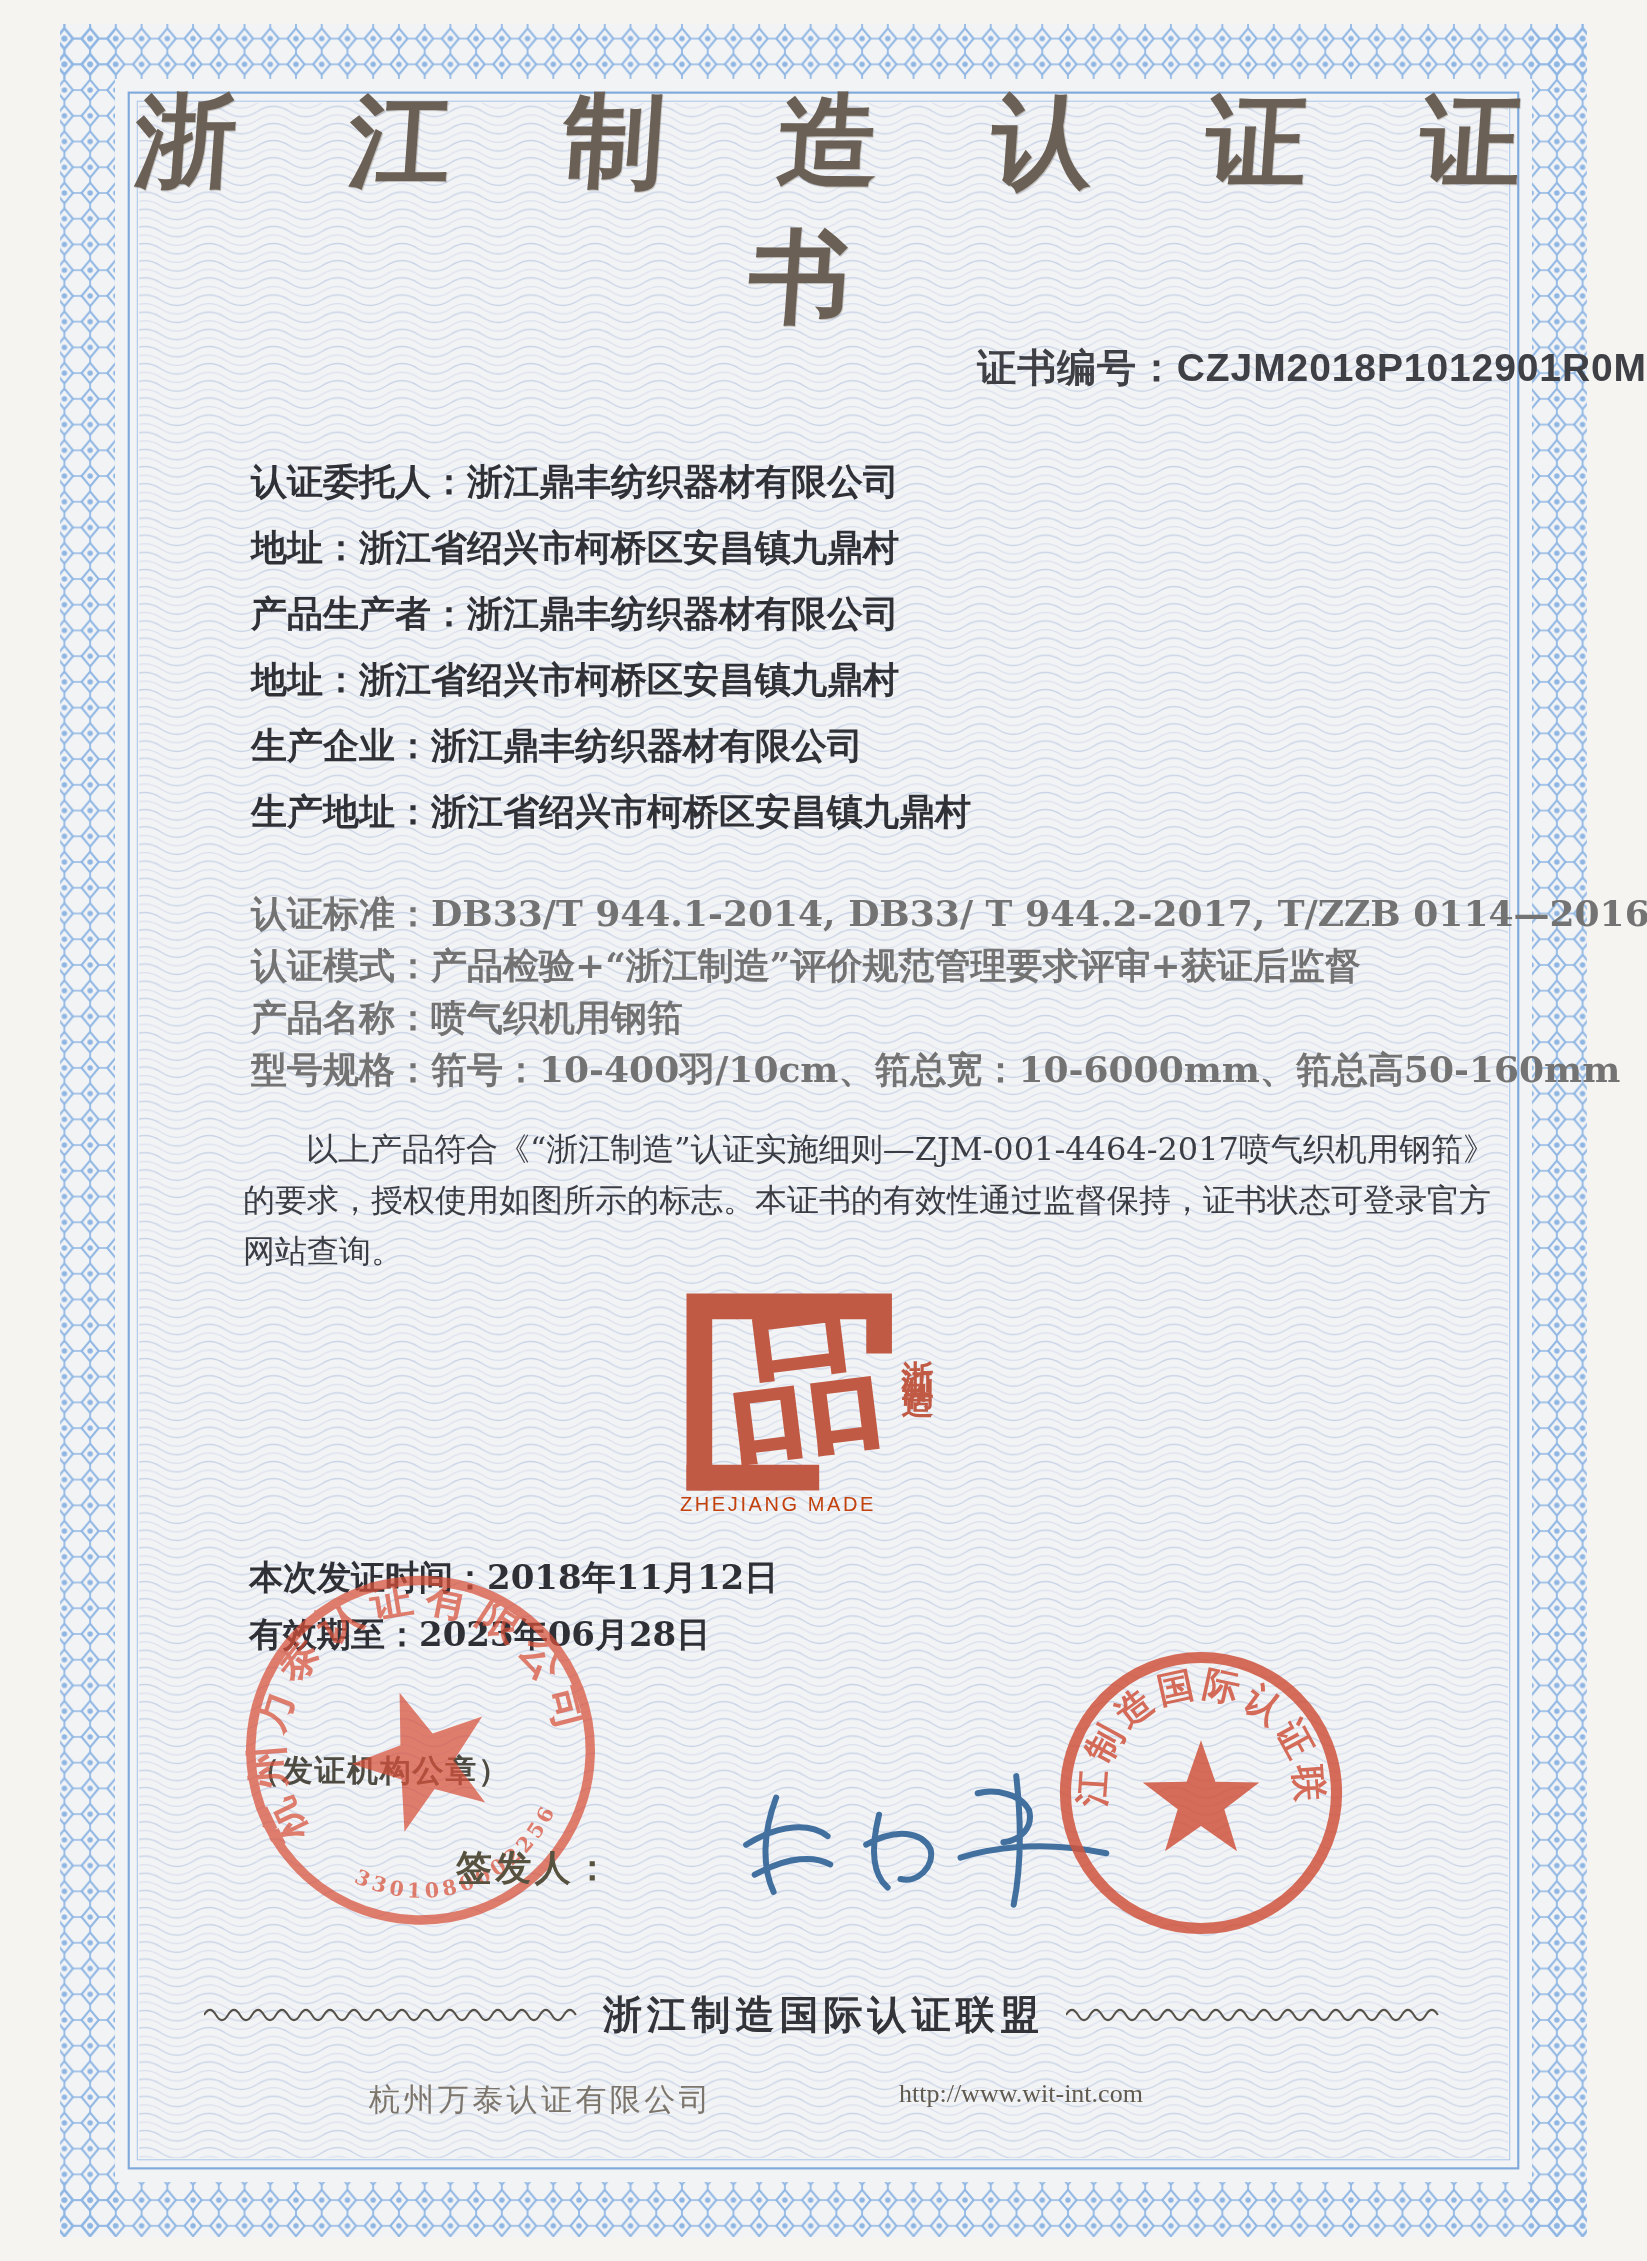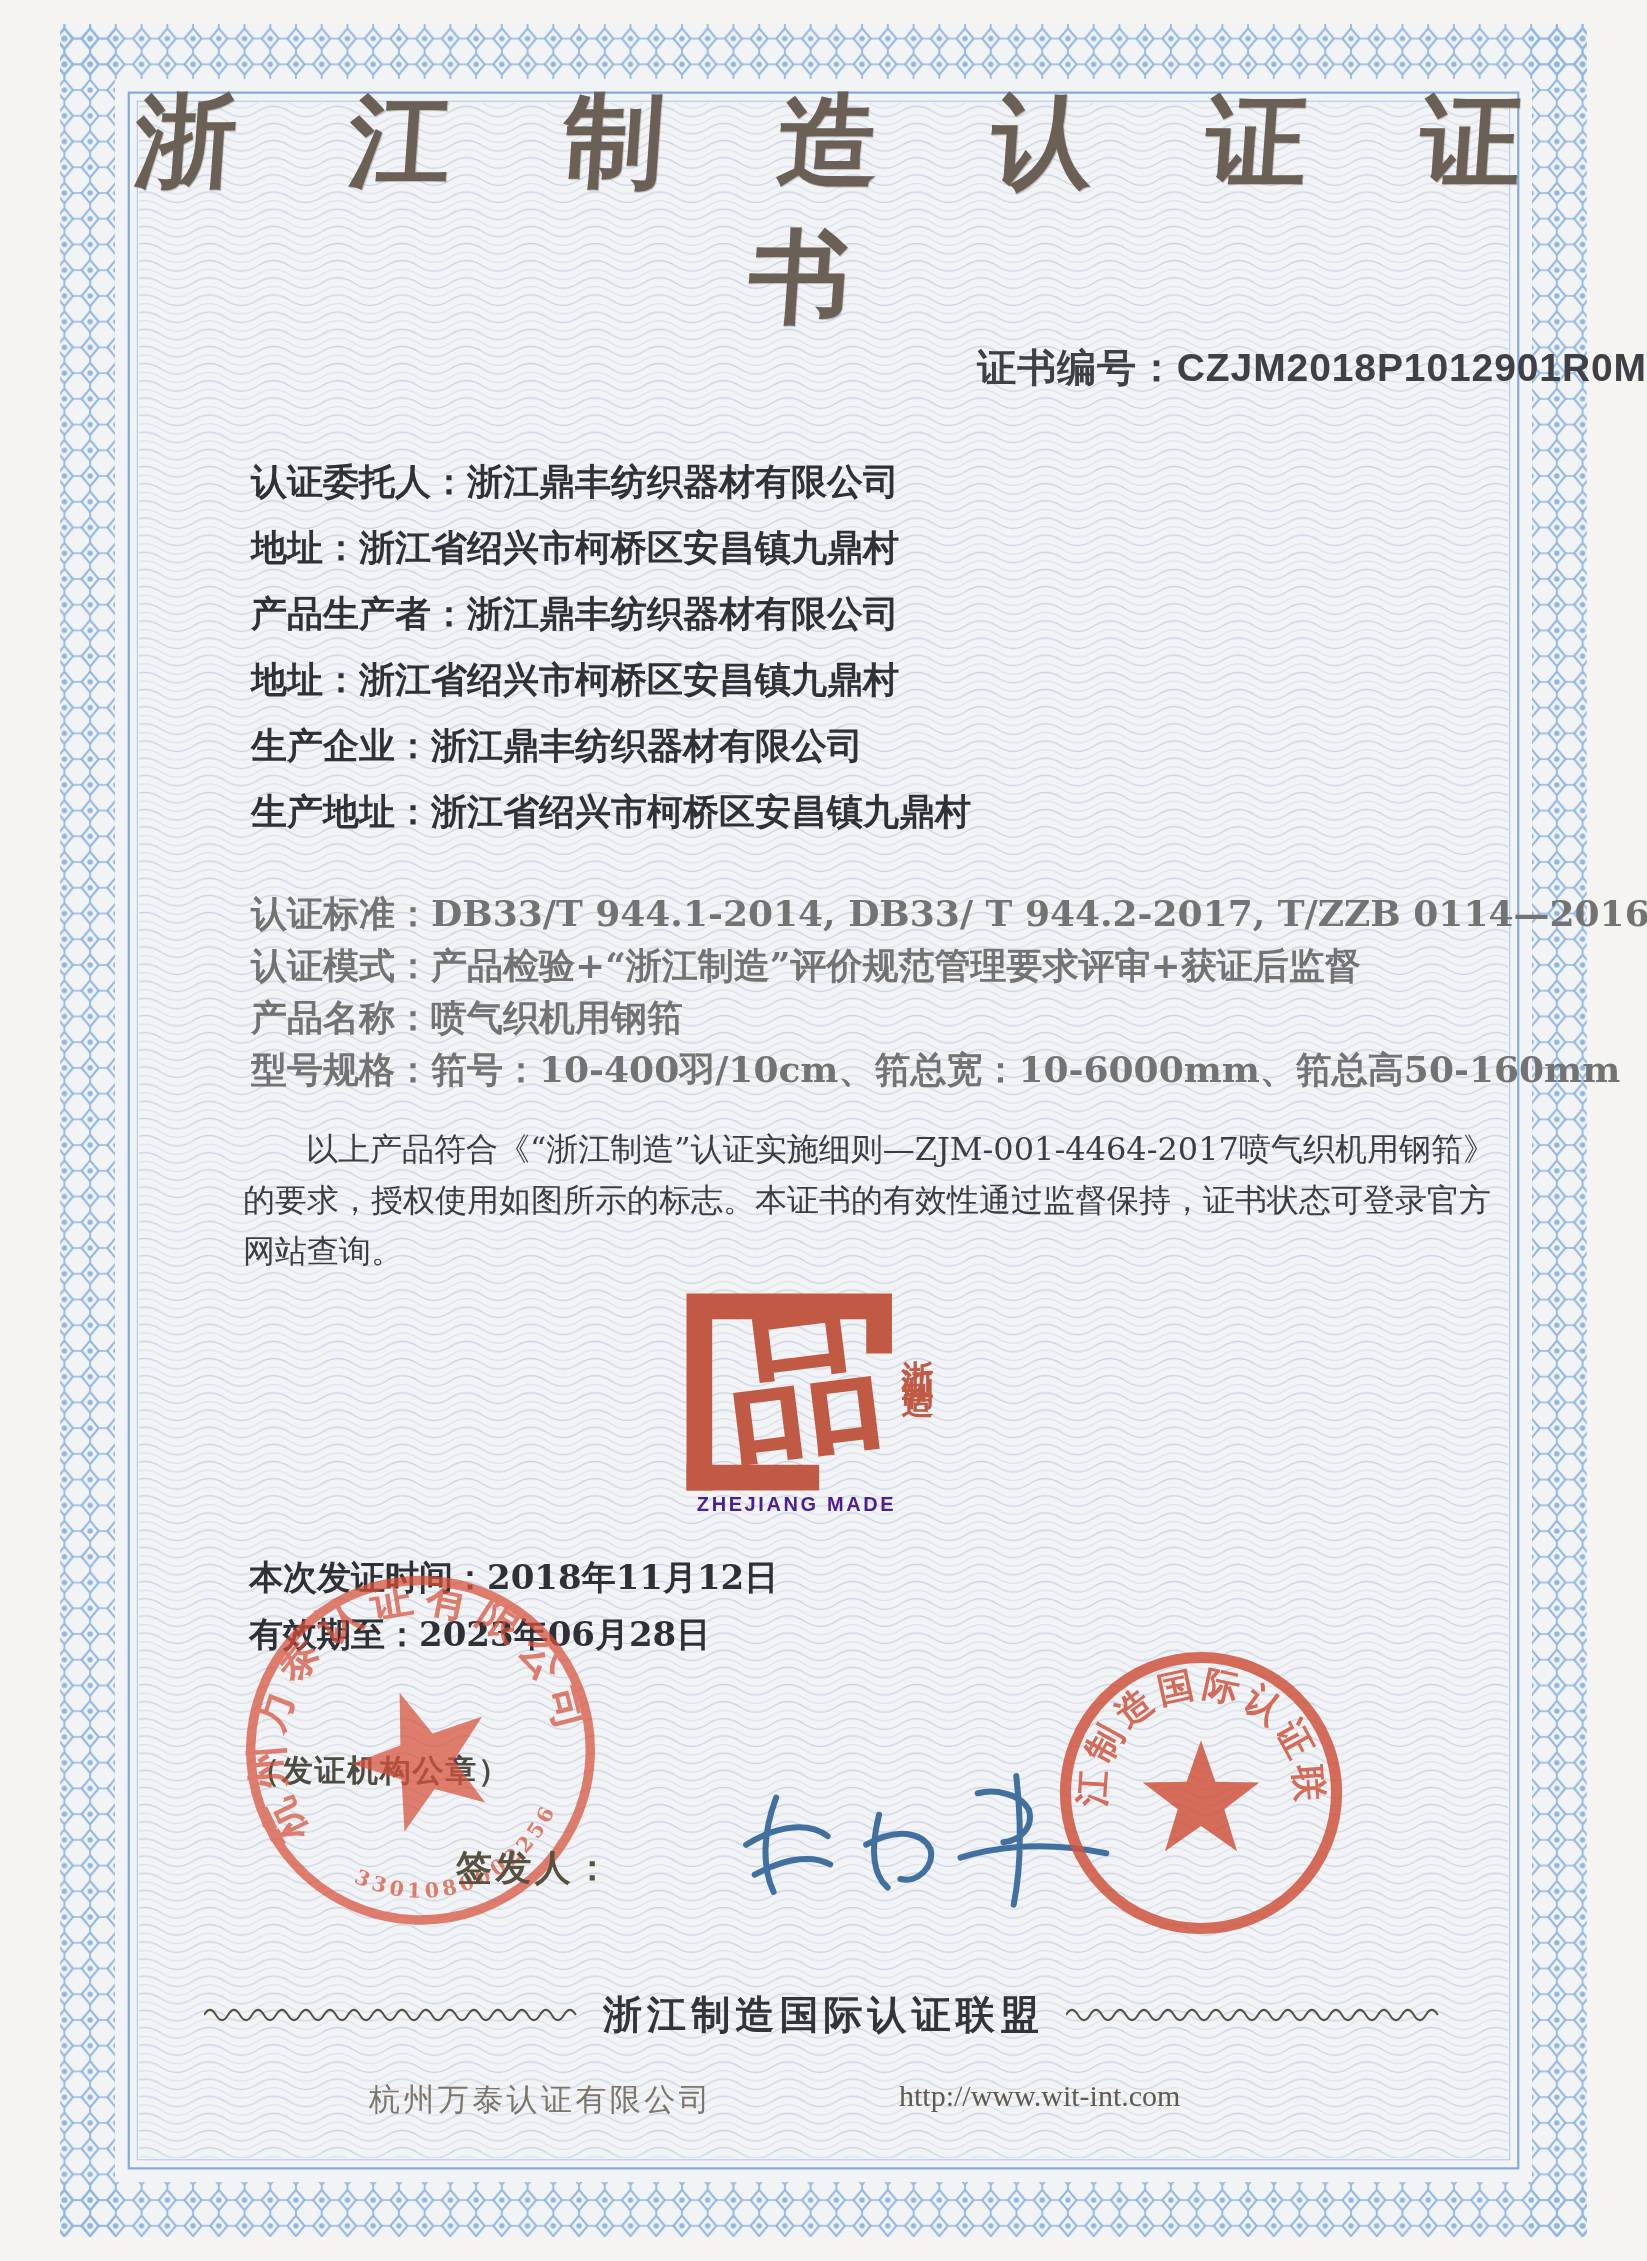--- a/index.html
+++ b/index.html
@@ -15,30 +15,30 @@
   .info-block .line{height:66px;line-height:66px;font-size:36px;font-weight:700;color:#2f3137;white-space:nowrap;}
   .detail-block{top:887px;left:251px;}
   .detail-block .line{height:52px;line-height:52px;font-size:36px;font-weight:700;color:#737373;white-space:nowrap;}
   .statement{top:1124px;left:243px;width:1201px;font-size:32px;line-height:51px;color:#3b3d44;}
   .statement .s1{text-indent:63px;}
   .statement div{white-space:nowrap;}
   .mark-char{left:705px;top:1297px;width:197px;text-align:center;font-size:153px;line-height:172px;
     font-weight:700;color:#c15a44;transform:rotate(-7deg);}
   .mark-side{left:896px;top:1335px;writing-mode:vertical-rl;font-size:32px;font-weight:700;
     color:#c15a44;letter-spacing:8.6px;}
-  .mark-en{left:680px;top:1493px;width:233px;text-align:center;font-family:"Liberation Sans",sans-serif;
-    font-size:20px;font-weight:700;color:#4c1d95;letter-spacing:2.6px;}
+  .mark-en{left:680px;top:1493px;width:233px;font-family:"Liberation Sans",sans-serif;
+    font-size:20px;font-weight:400;color:#c2410c;letter-spacing:2.6px;}
   .dates-block{top:1549px;left:249px;}
   .dates-block .line{height:57px;line-height:57px;font-size:34px;font-weight:700;color:#2e3036;white-space:nowrap;}
   .seal-note{top:1750px;left:249px;font-size:31px;font-weight:600;color:#4d4a42;letter-spacing:1.7px;}
   .issuer-label{top:1844px;left:456px;font-size:36px;font-weight:600;color:#57513f;letter-spacing:3.4px;}
   .footer-row{top:1988px;left:0;width:1647px;display:flex;justify-content:center;align-items:center;gap:22px;}
   .footer-title{font-size:39px;font-weight:700;color:#33343a;letter-spacing:5.1px;white-space:nowrap;}
   .footer-co{top:2079px;left:369px;font-size:31px;color:#7b756b;letter-spacing:3.4px;}
-  .footer-url{top:2079px;left:899px;font-size:30px;color:#5f594f;font-family:"Liberation Serif",serif;}
+  .footer-url{top:2079px;left:899px;font-size:26px;color:#5f594f;font-family:"Liberation Serif",serif;}
 </style>
 </head>
 <body>
 
 <div class="page">
 
   <svg class="abs" style="left:0;top:0;" width="1647" height="2261" viewBox="0 0 1920 2636">
     <defs>
       <pattern id="waves" width="150" height="20" patternUnits="userSpaceOnUse">
         <path d="M0 10 Q 18.75 -2, 37.5 10 T 75 10 T 112.5 10 T 150 10" fill="none" stroke="#9fb3d8" stroke-width="1.6" opacity="0.5"></path>

